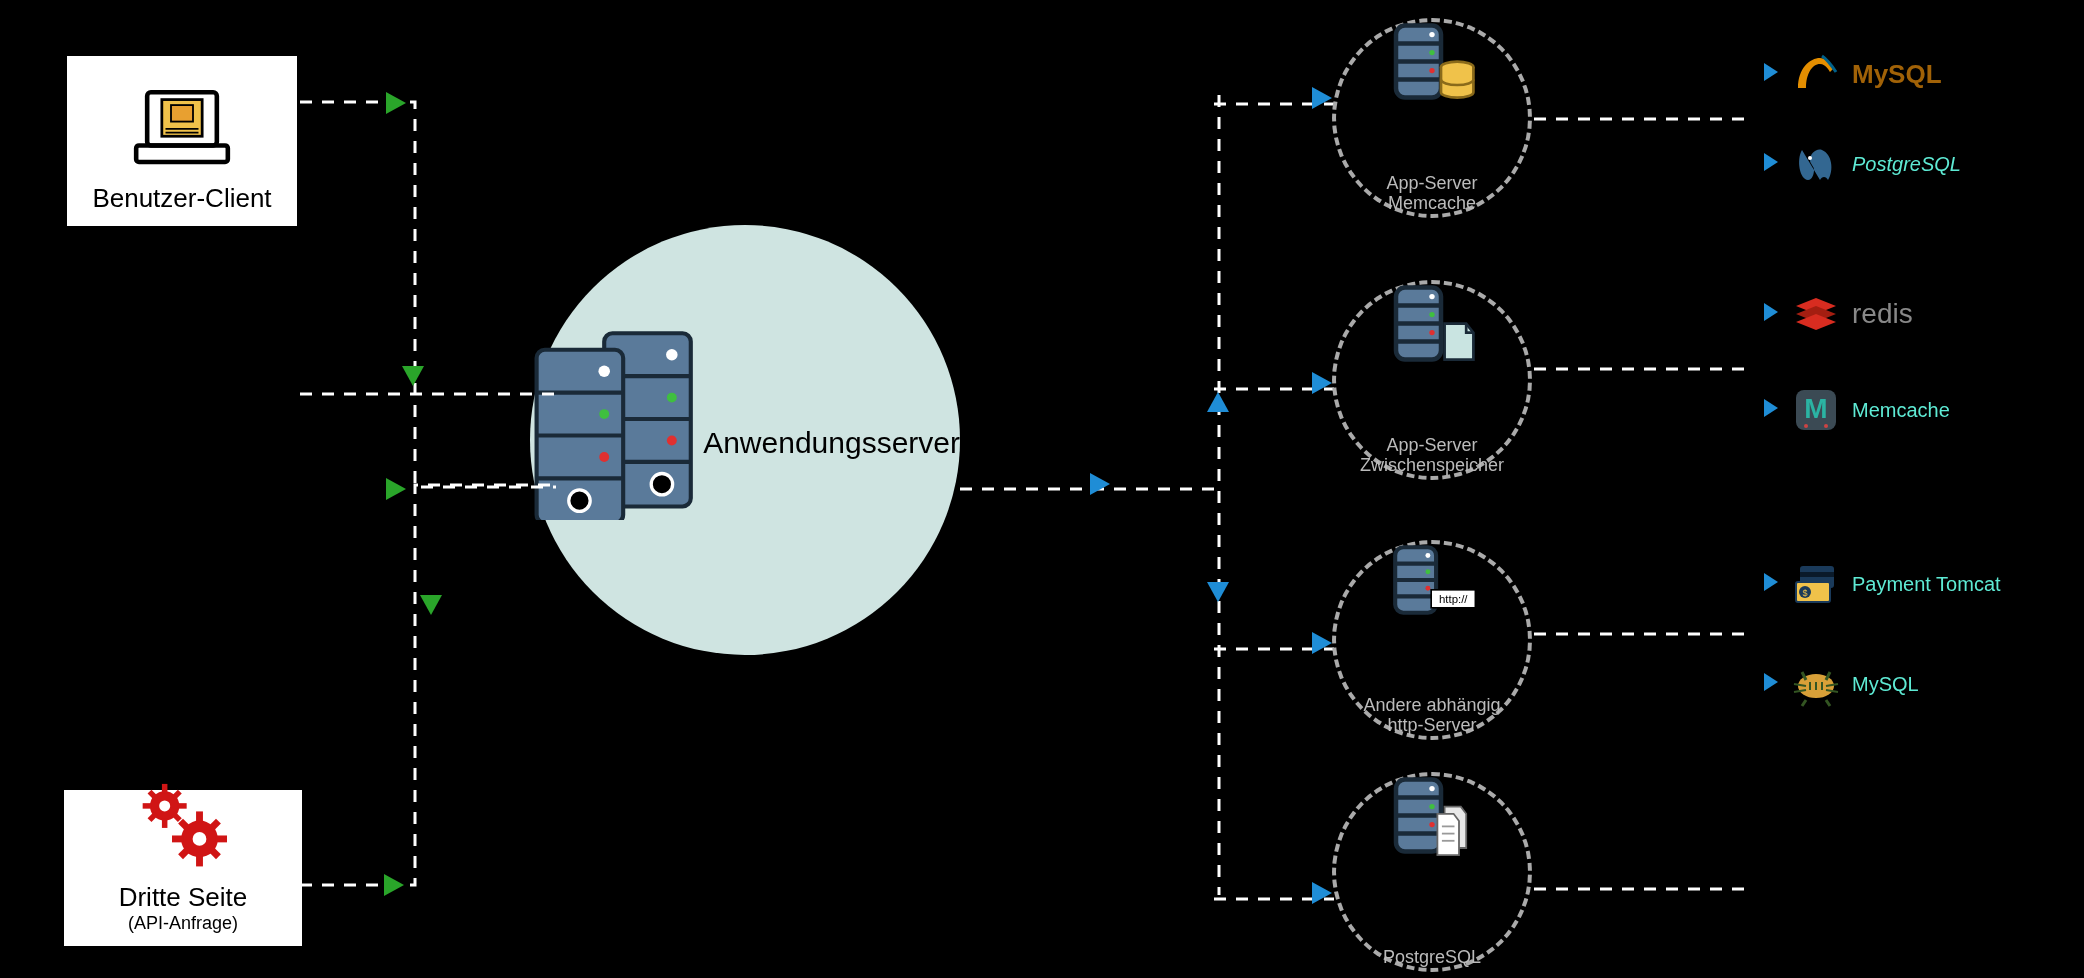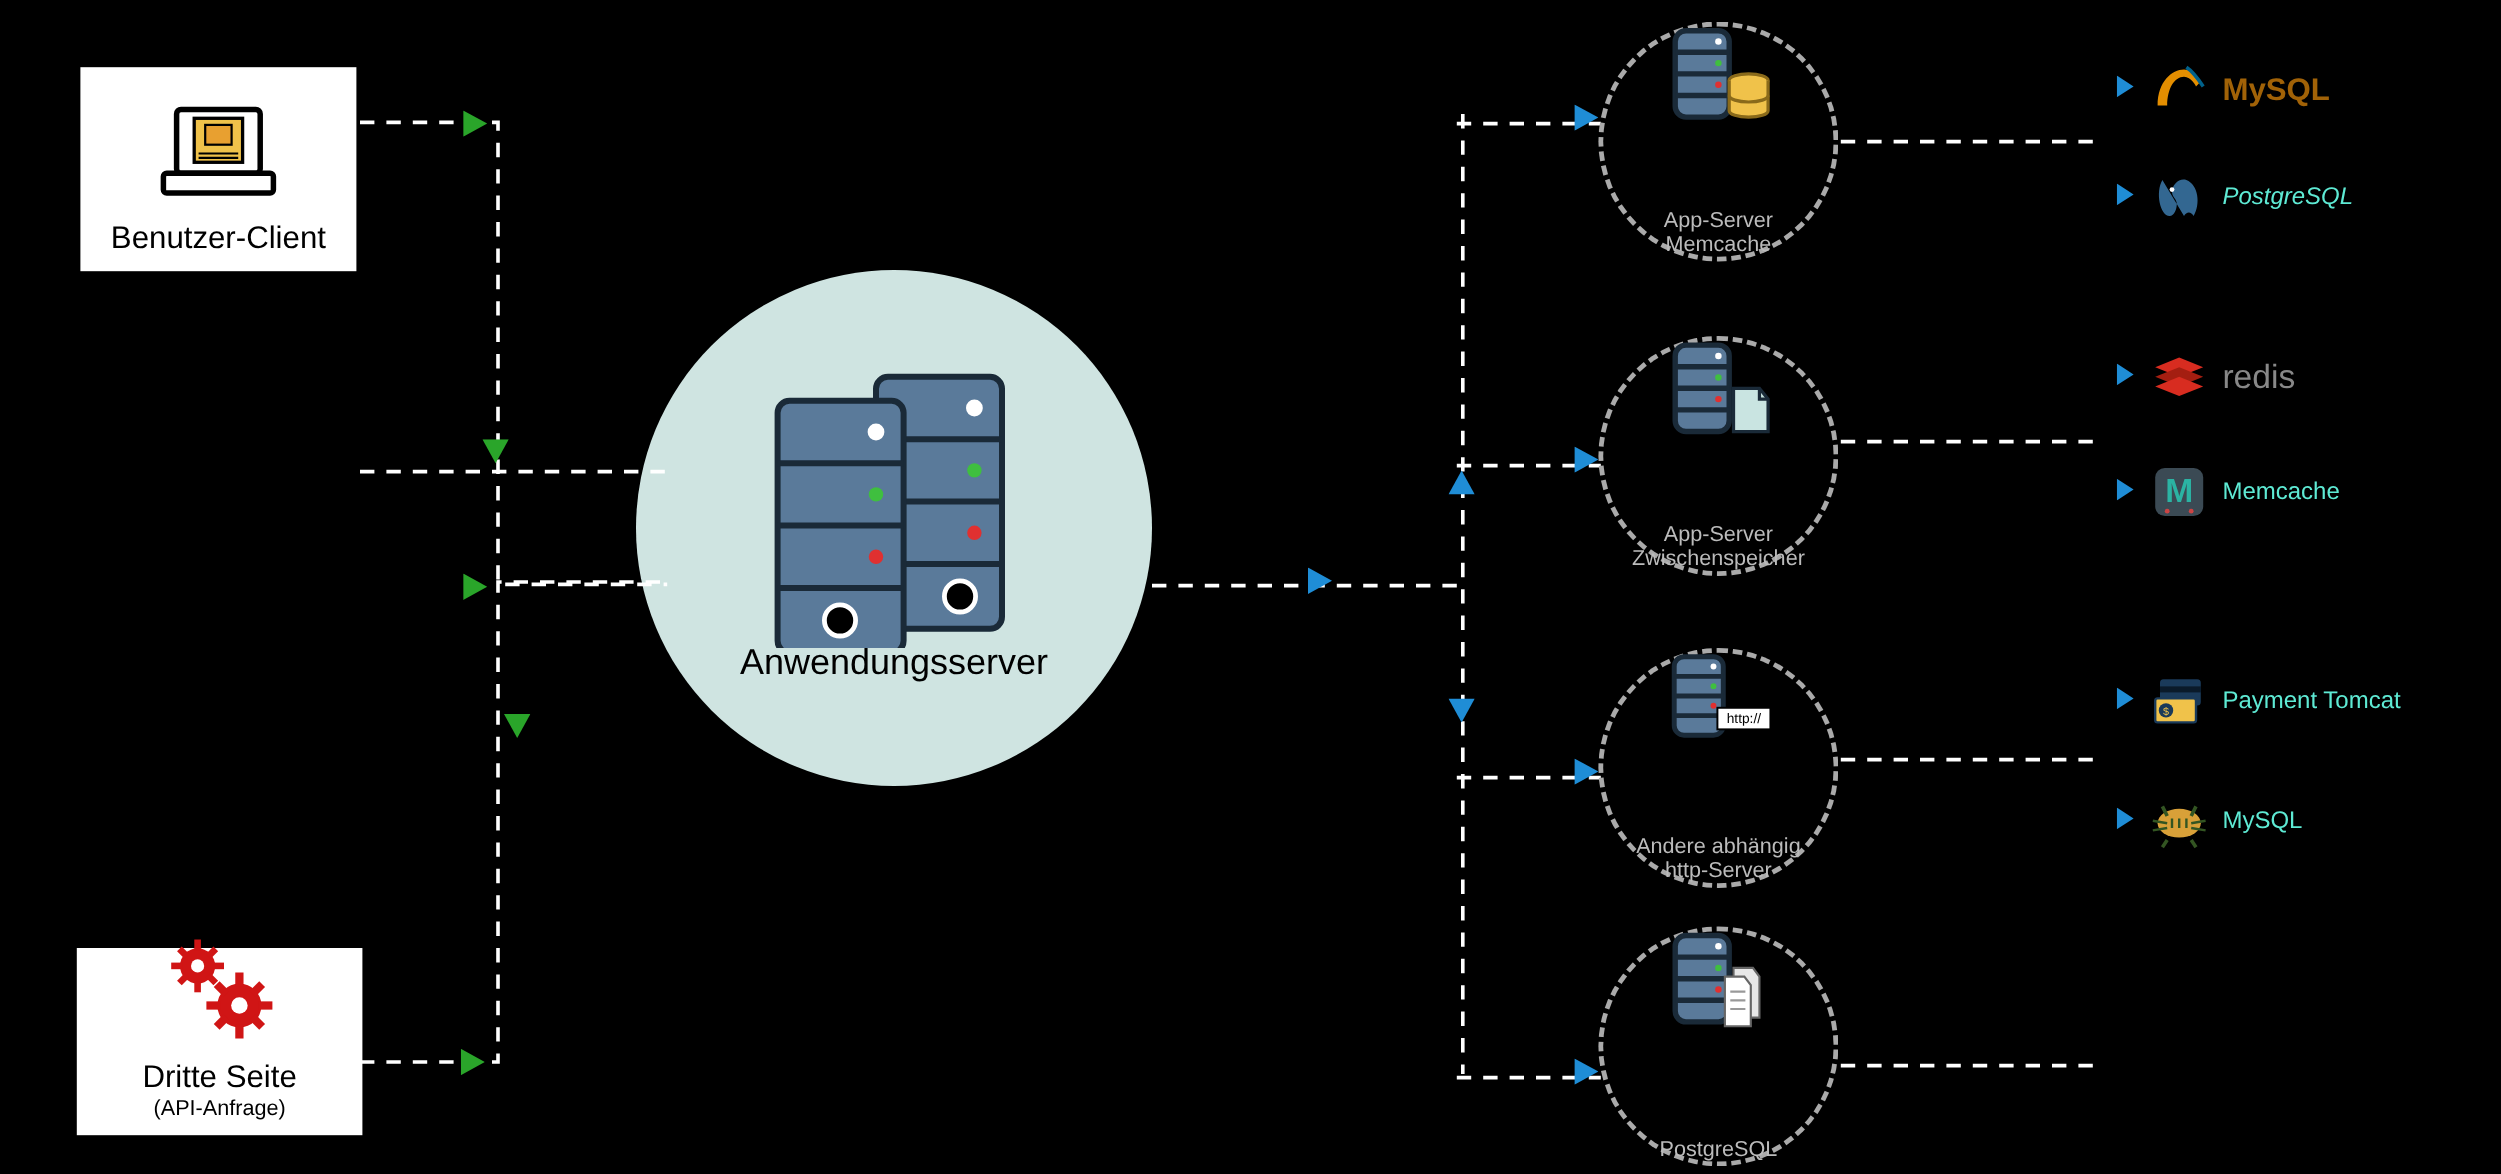--- a/index.html
+++ b/index.html
@@ -28,21 +28,21 @@
   .gears-icon svg { width: 110px; height: 90px; }
 
   
   .center-circle {
     position: absolute;
     left: 530px; top: 225px;
     width: 430px; height: 430px;
     background: #cfe4e1;
     border-radius: 50%;
     display: flex;
-    flex-direction: column;
+    flex-direction: row;
     align-items: center;
     justify-content: center;
     color: #000;
   }
   .center-circle .servers { width: 210px; height: 220px; position: relative; }
   .center-circle .label { font-size: 30px; margin-top: 6px; color: #000; }
 
   
   .srv rect.body { fill:#5a7a9a; stroke:#1a2a38; stroke-width:5; rx:10; }
   .srv line.div  { stroke:#1a2a38; stroke-width:5; }

